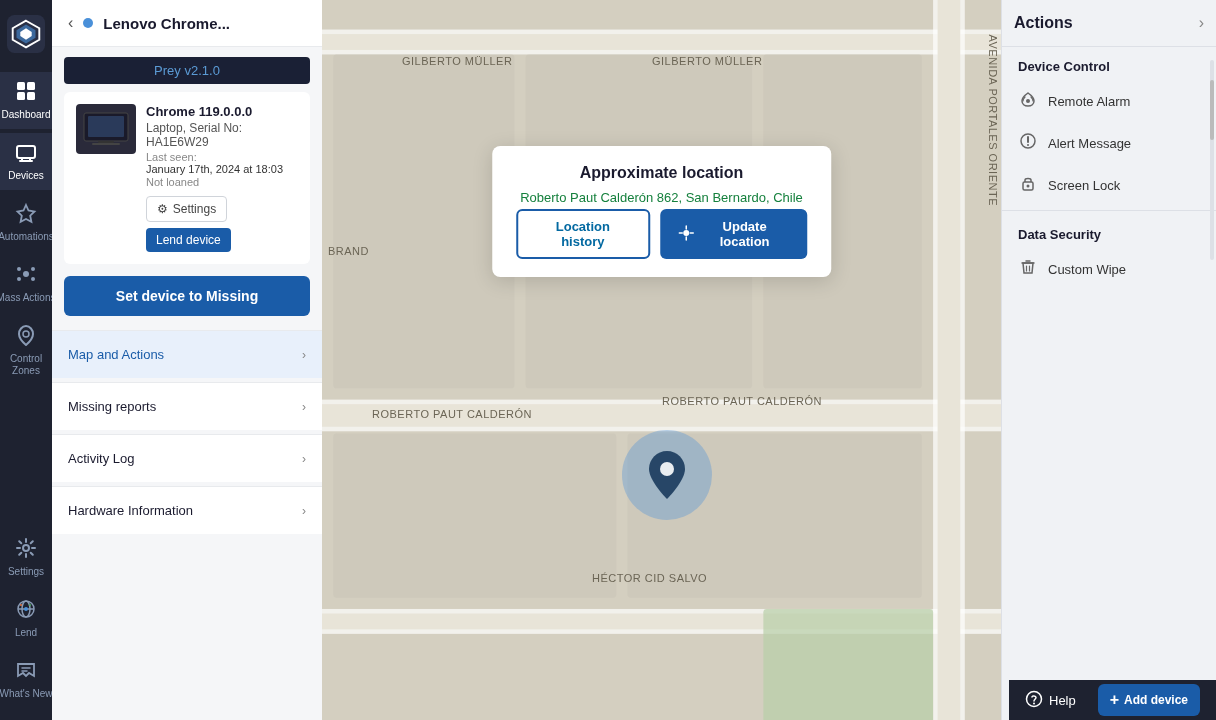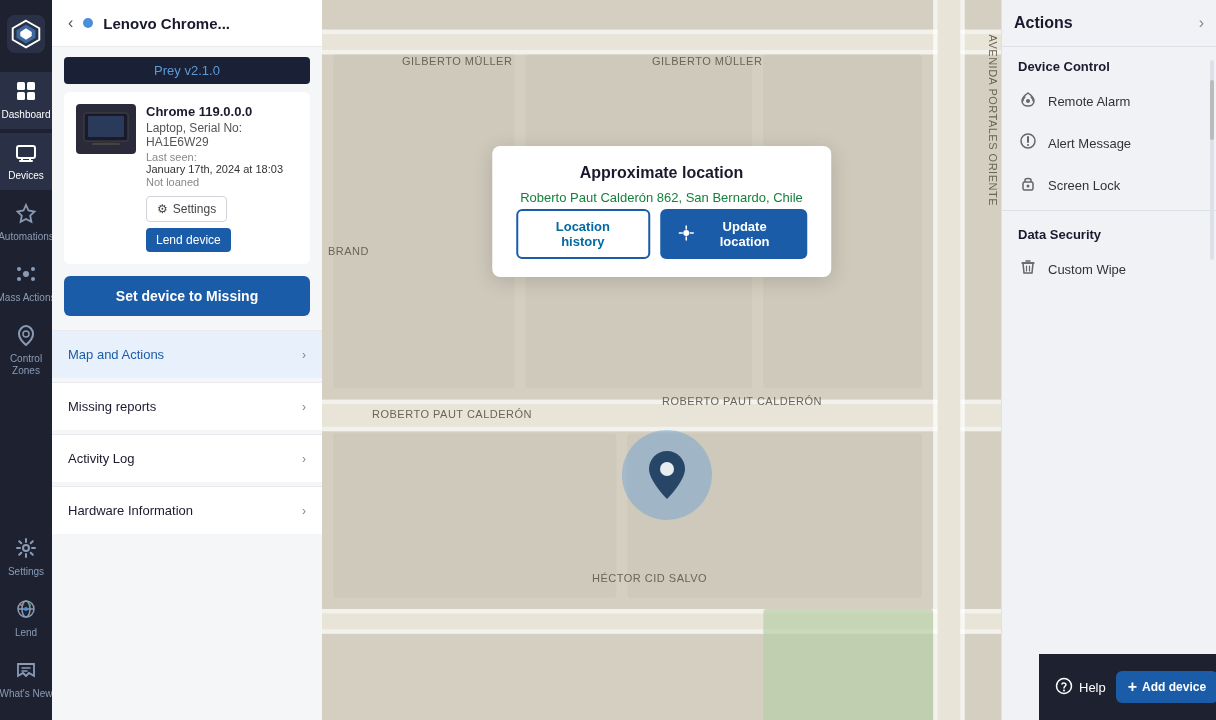--- a/index.html
+++ b/index.html
@@ -300,23 +300,23 @@
       color: #333;
     }
     .right-item .item-icon { font-size: 16px; color: #555; width: 20px; text-align: center; }
     .right-section-divider { height: 1px; background: #dde0e6; margin: 4px 0; }
 
     
     .bottom-bar {
       position: absolute;
       bottom: 0;
       right: 0;
-      width: 177px;
+      width: 207px;
       background: #1e2230;
-      padding: 17px 16px;
+      padding: 4px 16px;
       display: flex;
       align-items: center;
       justify-content: space-between;
       gap: 10px;
     }
     .help-btn {
       display: flex;
       align-items: center;
       gap: 6px;
       background: transparent;

